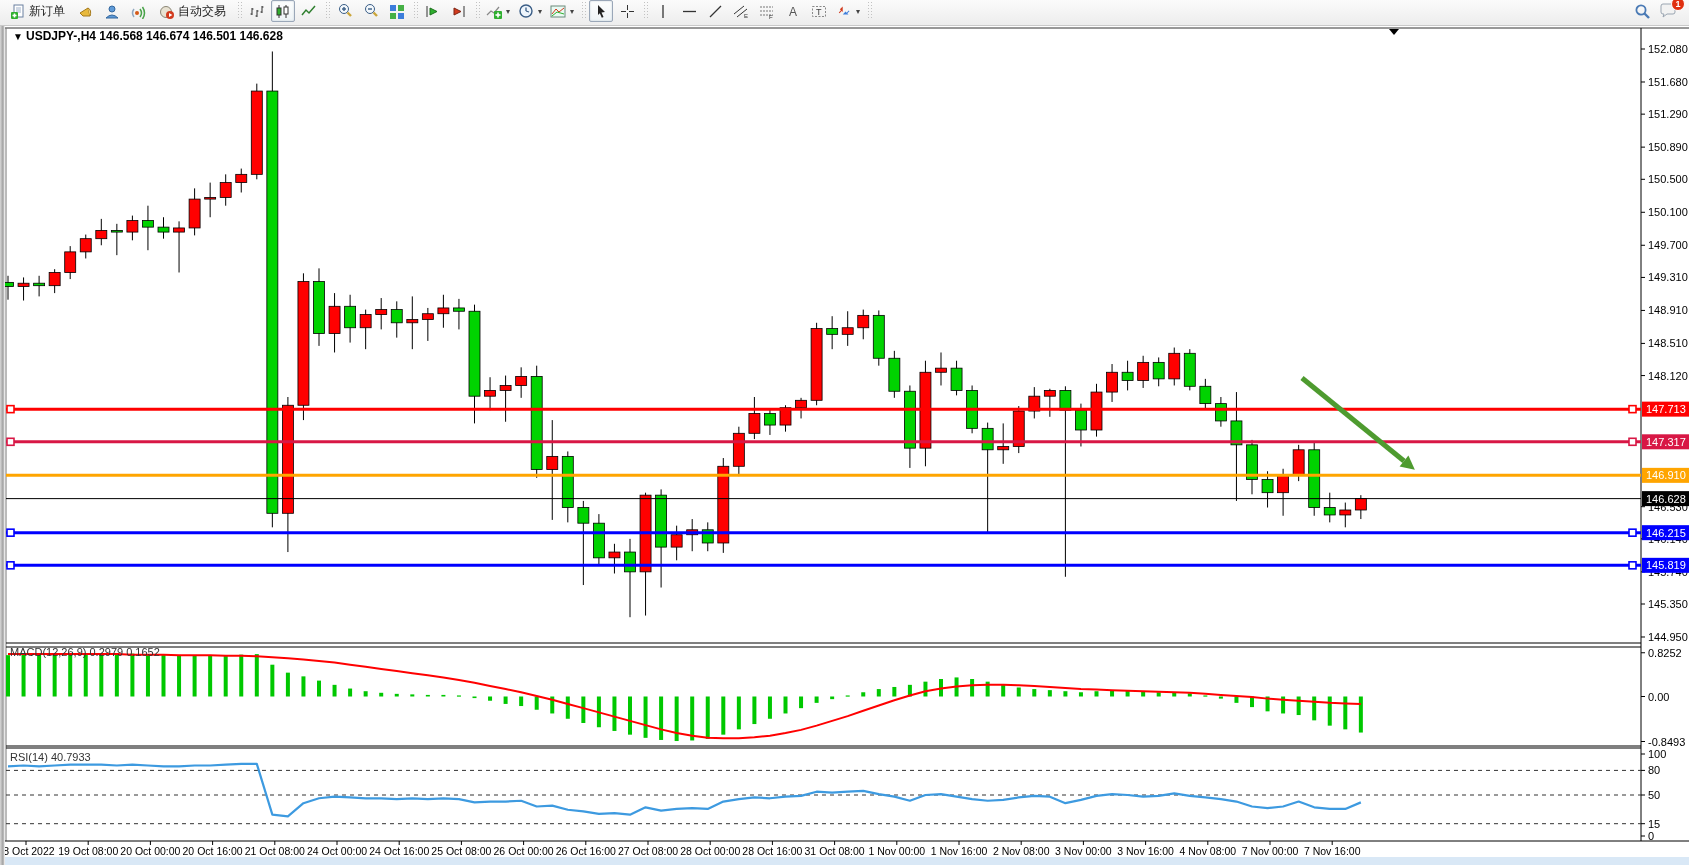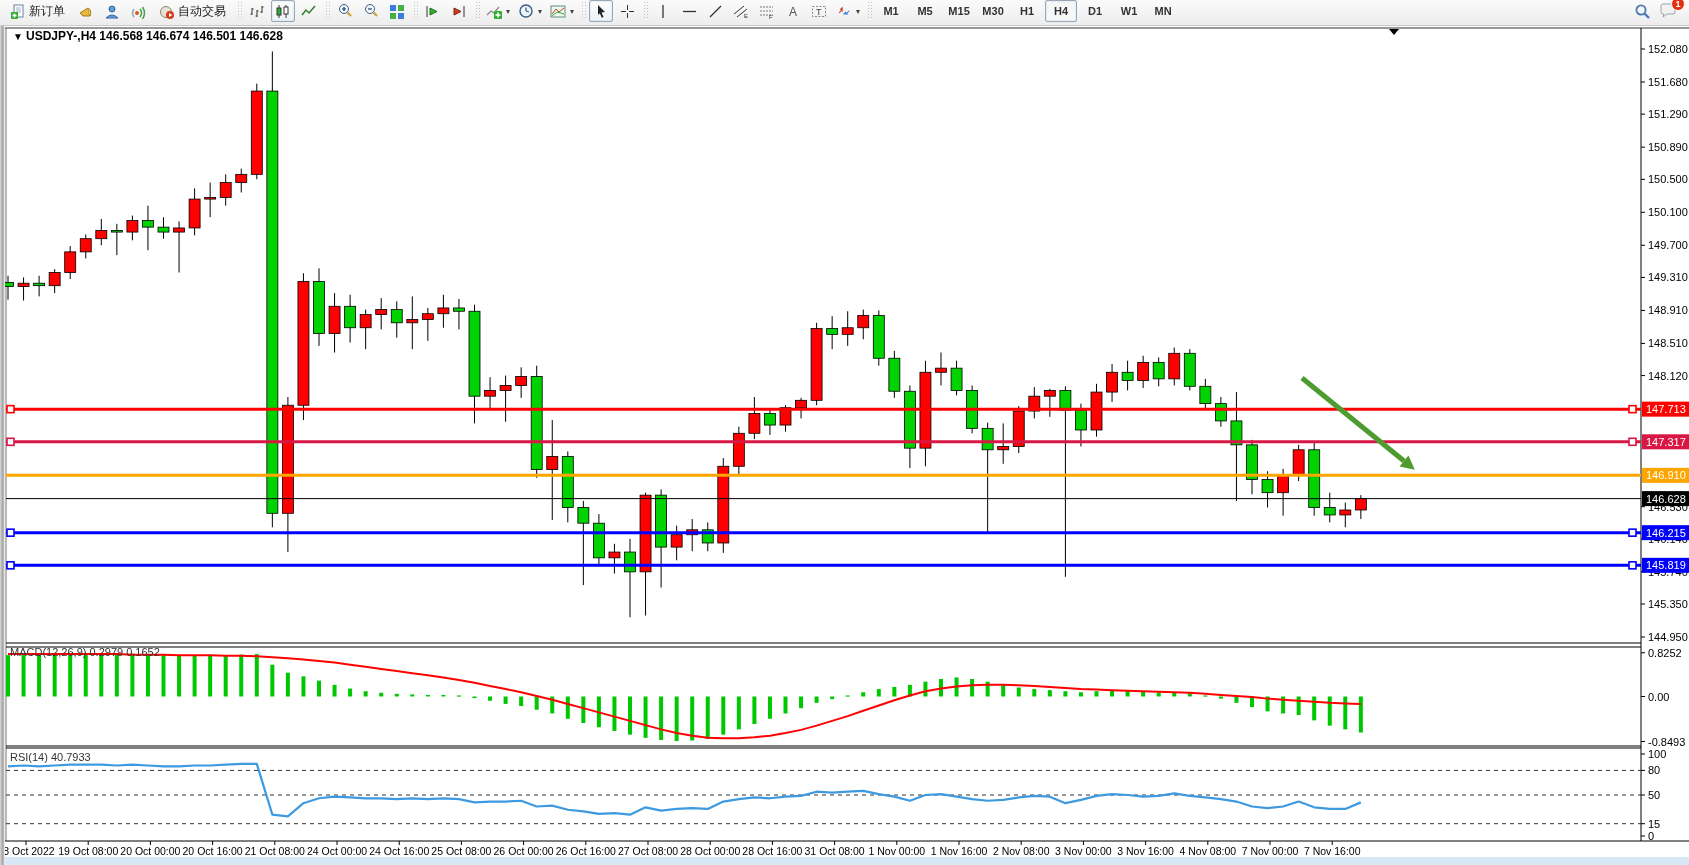--- a/index.html
+++ b/index.html
@@ -217,31 +217,20 @@
     </svg>
   </div>
   <div class="tb-btn">
     <svg width="16" height="15">
       <path d="M4 3 L8 7 L6.5 7 L6.5 10 L5.5 10 L5.5 7 L4 7 Z" fill="#d23b1e" transform="rotate(45 6 6)"></path>
       <path d="M9 13 L13 9 L11.5 9 L11.5 6 L10.5 6 L10.5 9 L9 9 Z" fill="#3c7ddb" transform="rotate(45 11 9)"></path>
     </svg>
       <span class="caret">▾</span>
   </div>
   <div class="grip"></div>
-  <div id="tf-buttons" style="display:flex;">
-      <div class="tf-btn">M1</div>
-      <div class="tf-btn">M5</div>
-      <div class="tf-btn">M15</div>
-      <div class="tf-btn">M30</div>
-      <div class="tf-btn">H1</div>
-      <div class="tf-btn active">H4</div>
-      <div class="tf-btn">D1</div>
-      <div class="tf-btn">W1</div>
-      <div class="tf-btn">MN</div>
-    </div>
 
   <div id="tb-right">
     <div class="tb-btn">
       <svg width="17" height="17">
         <circle cx="7" cy="7" r="4.6" fill="none" stroke="#4a7ab5" stroke-width="1.8"></circle>
         <line x1="10.5" y1="10.5" x2="15" y2="15" stroke="#4a7ab5" stroke-width="2.4"></line>
       </svg>
     </div>
     <div class="tb-btn" id="chat-wrap">
       <svg width="18" height="16">

